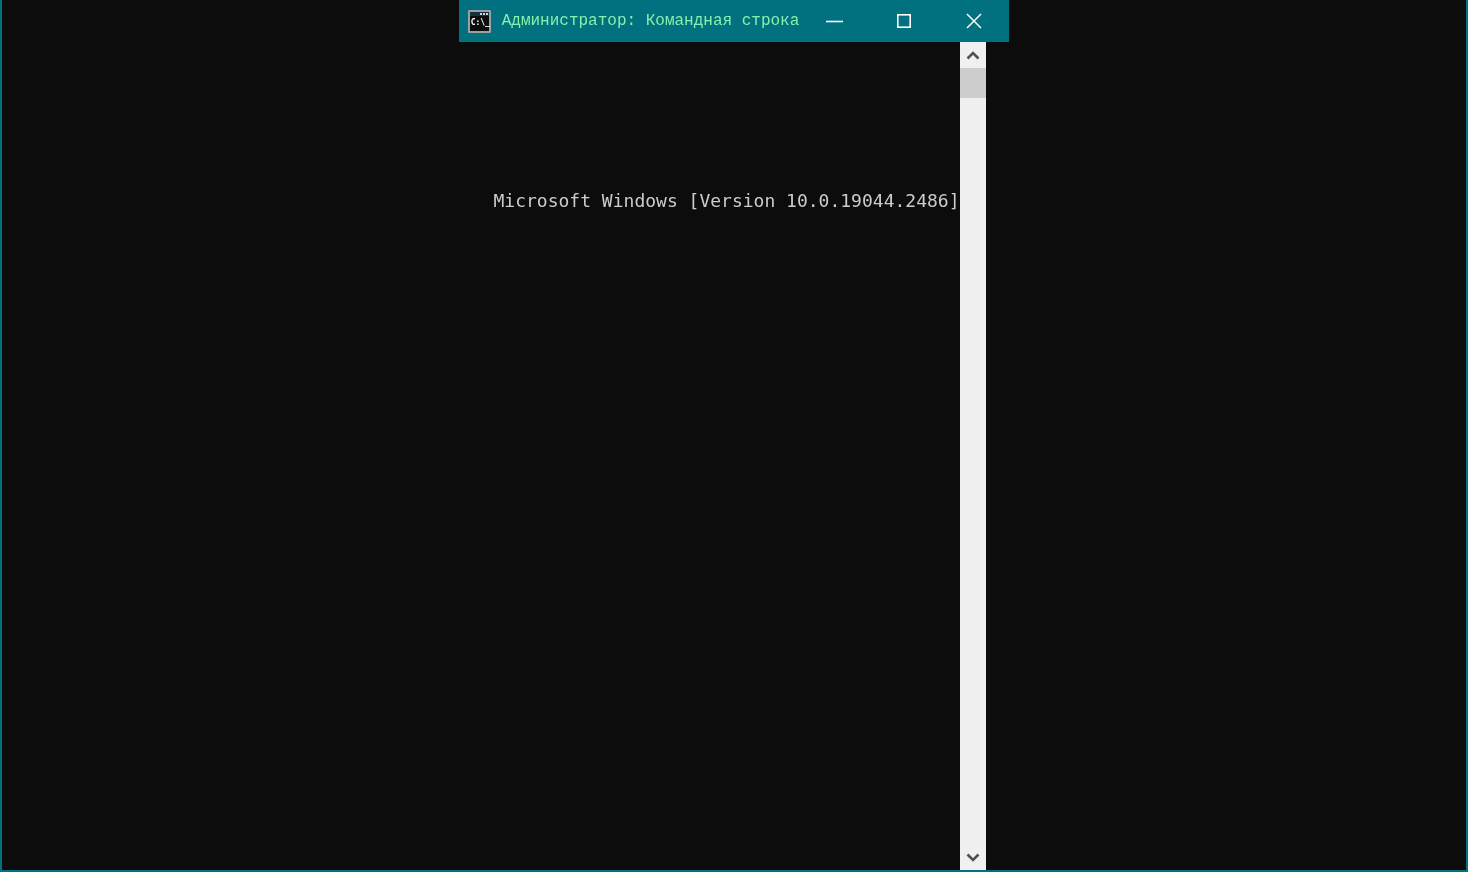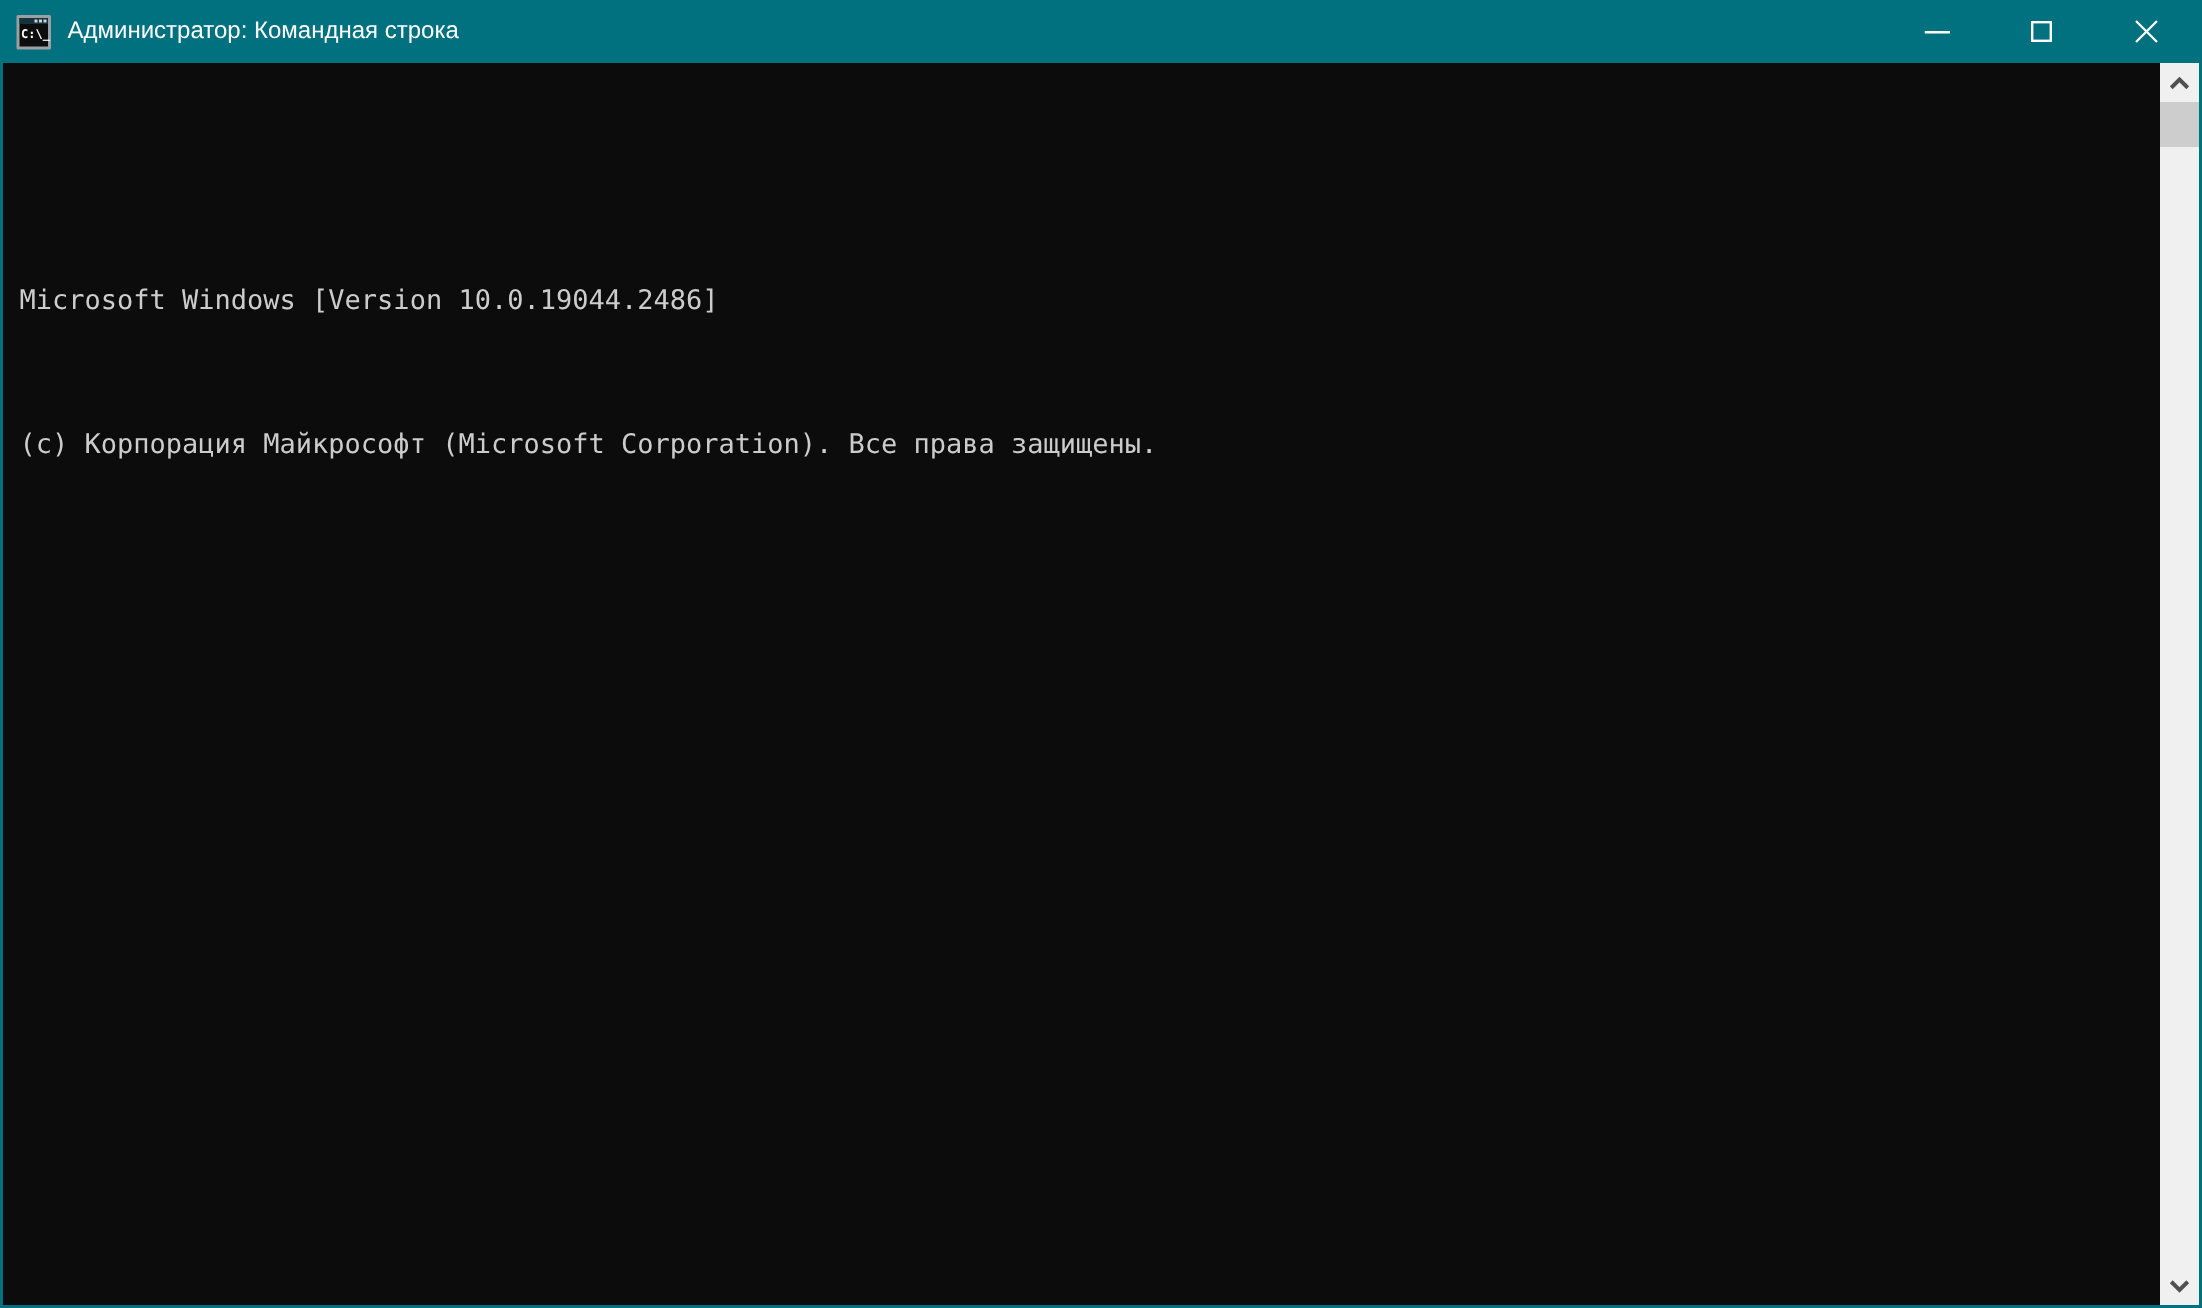--- a/index.html
+++ b/index.html
@@ -12,20 +12,21 @@
   }
   * { margin: 0; padding: 0; box-sizing: border-box; }
   html, body { width: 1468px; height: 872px; overflow: hidden; background: #000; }
   .window {
     width: 1468px; height: 872px;
     display: flex; flex-direction: column;
     border-left: 2px solid var(--titlebar);
     border-right: 2px solid var(--titlebar);
     border-bottom: 2px solid var(--titlebar);
     background: var(--console-bg);
+    align-items: center;
   }
   
   .titlebar {
     height: 42px; flex: 0 0 42px;
     background: var(--titlebar);
     display: flex; align-items: center;
     padding-left: 9px;
     user-select: none;
   }
   .cmd-icon {
@@ -42,22 +43,22 @@
     padding-right: 1px;
   }
   .cmd-icon-bar i { width: 2px; height: 2px; background: #cfd4d6; display: block; }
   .cmd-icon-text {
     font-family: "DejaVu Sans Mono", monospace;
     font-size: 8px; font-weight: bold; color: #ffffff;
     line-height: 13px; padding-left: 1px; letter-spacing: 0;
     white-space: pre;
   }
   .titlebar .title {
-    color: #ffffff;
-    font-family: Liberation Sans, sans-serif;
+    color: #86efac;
+    font-family: Liberation Mono, monospace;
     font-size: 16px;
     margin-left: 11px;
     flex: 1 1 auto;
     white-space: nowrap;
   }
   .controls { display: flex; height: 100%; flex: 0 0 auto; }
   .ctl-btn {
     width: 70px; height: 100%;
     display: flex; align-items: center; justify-content: center;
     cursor: default;
@@ -126,21 +127,20 @@
   </div>
 
   <div class="content">
 
     <div class="console">
       <div>
         
       
           <div class="line">Microsoft Windows [Version 10.0.19044.2486]</div>
         
-          <div class="line">(c) Корпорация Майкрософт (Microsoft Corporation). Все права защищены.</div>
         
           <div class="line"></div>
         
         
           <div class="line"></div>
         
         
         
           <div class="line"></div>
         

